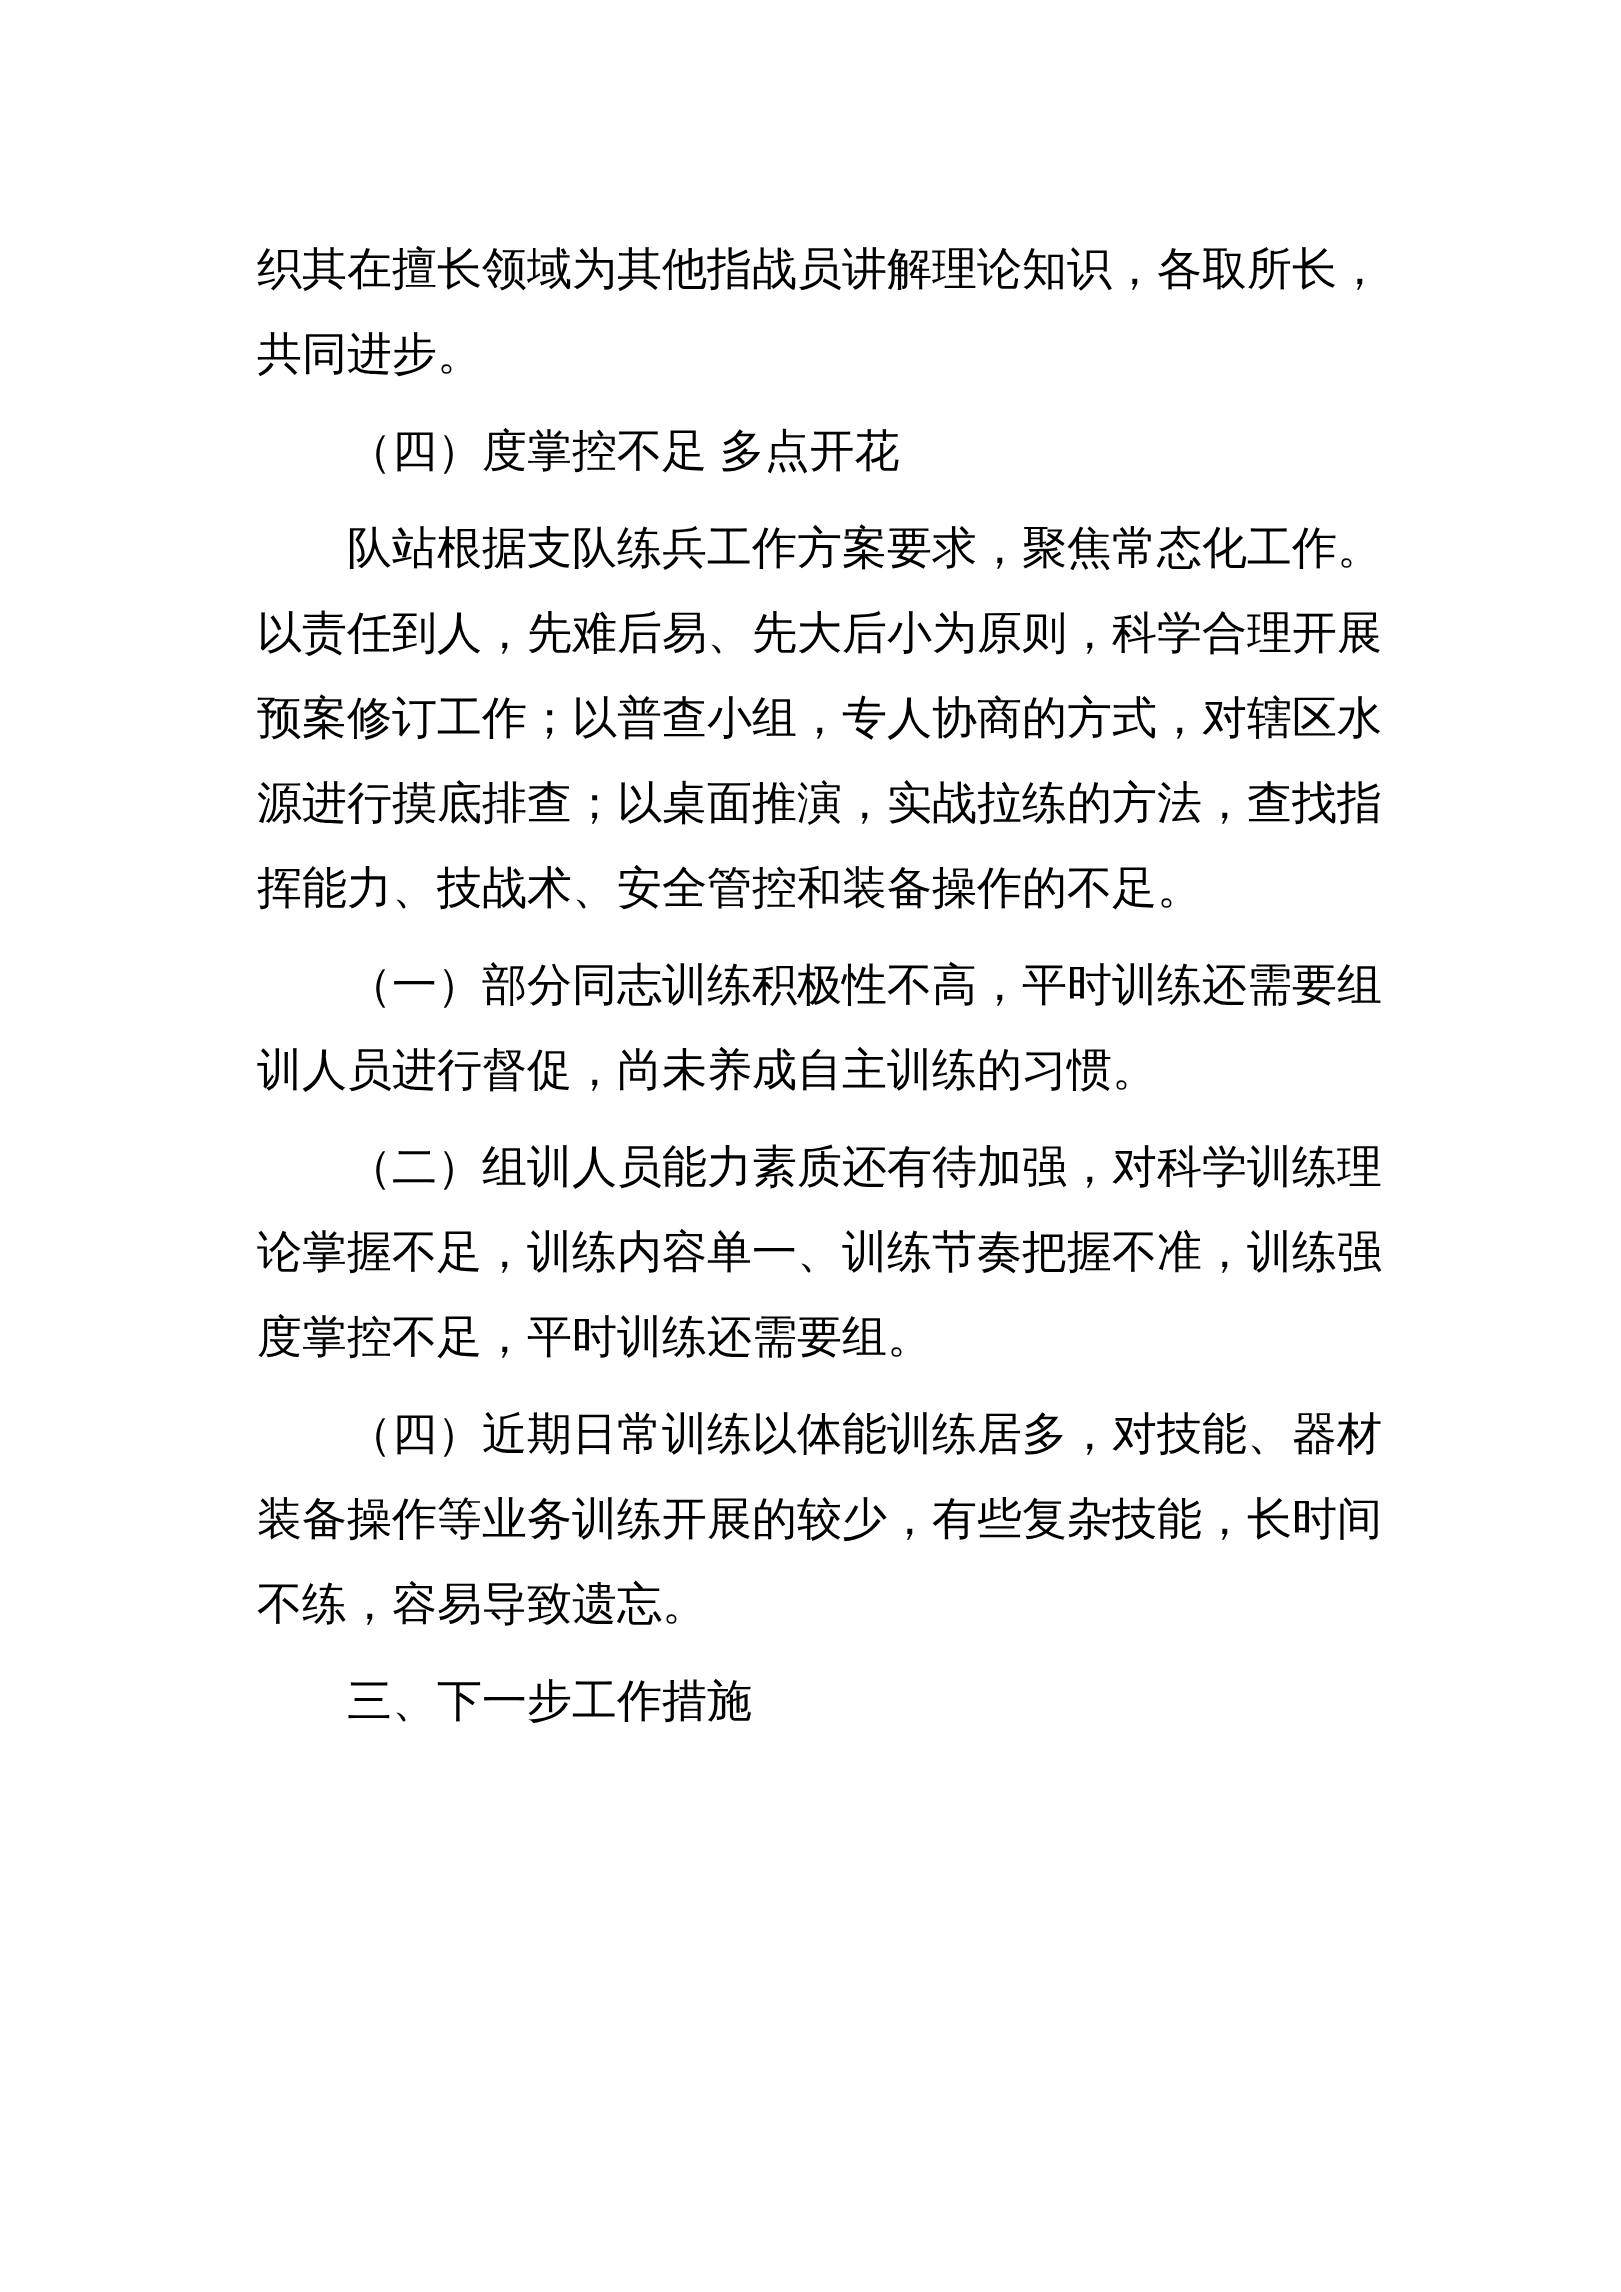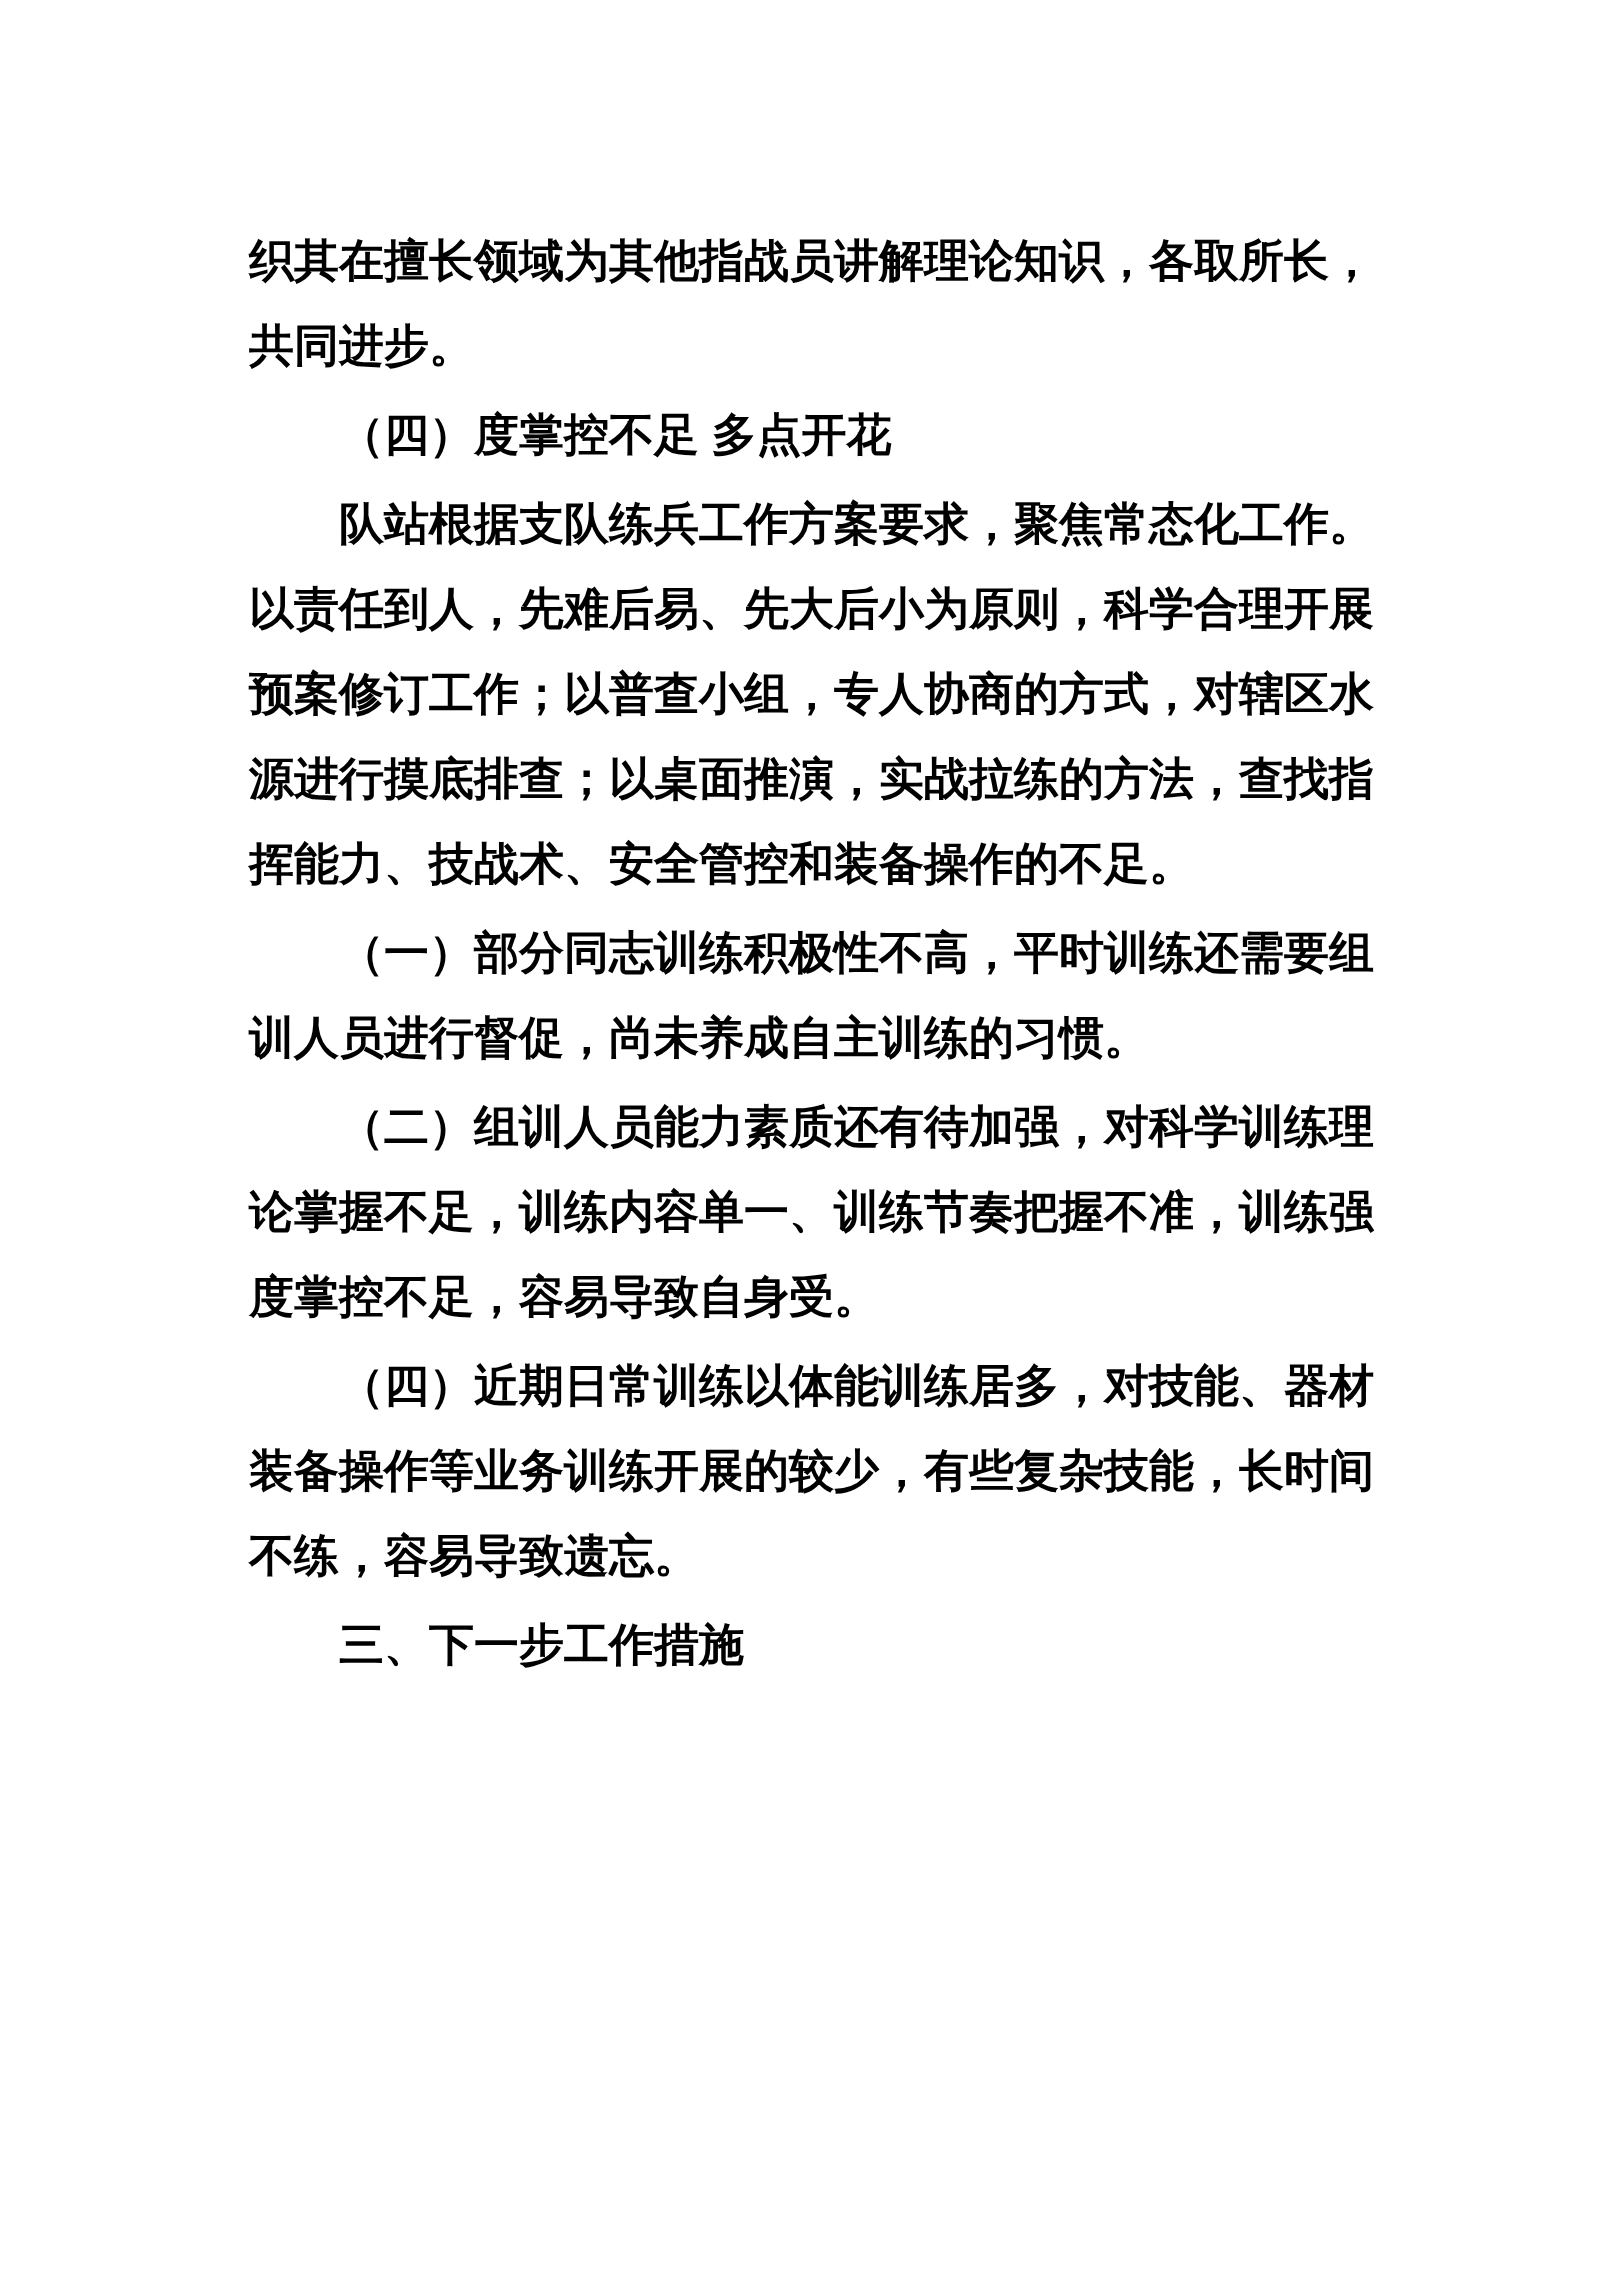--- a/index.html
+++ b/index.html
@@ -20,23 +20,22 @@
     top: 214px;
     width: 1137px;
     font-family: "Liberation Sans", sans-serif;
     font-size: 45px;
     line-height: 85px;
     letter-spacing: 0px;
     color: #000000;
     text-align: left;
   }
   .paragraph {
-    margin: 4px;
+    margin: 12px;
     padding: 0;
-    font-weight: bold;
   }
   .line {
     height: 85px;
     white-space: pre;
   }
   .line.indent {
     text-indent: 90px;
   }
 </style>
 </head>
@@ -58,21 +57,21 @@
         <div class="line">源进行摸底排查；以桌面推演，实战拉练的方法，查找指</div>
         <div class="line">挥能力、技战术、安全管控和装备操作的不足。</div>
       </div>
       <div class="paragraph">
         <div class="line indent">（一）部分同志训练积极性不高，平时训练还需要组</div>
         <div class="line">训人员进行督促，尚未养成自主训练的习惯。</div>
       </div>
       <div class="paragraph">
         <div class="line indent">（二）组训人员能力素质还有待加强，对科学训练理</div>
         <div class="line">论掌握不足，训练内容单一、训练节奏把握不准，训练强</div>
-        <div class="line">度掌控不足，容易导致自身受。</div>
+        <div class="line">度掌控不足，平时训练还需要组。</div>
       </div>
       <div class="paragraph">
         <div class="line indent">（四）近期日常训练以体能训练居多，对技能、器材</div>
         <div class="line">装备操作等业务训练开展的较少，有些复杂技能，长时间</div>
         <div class="line">不练，容易导致遗忘。</div>
       </div>
       <div class="paragraph">
         <div class="line indent">三、下一步工作措施</div>
       </div>
     </div>

